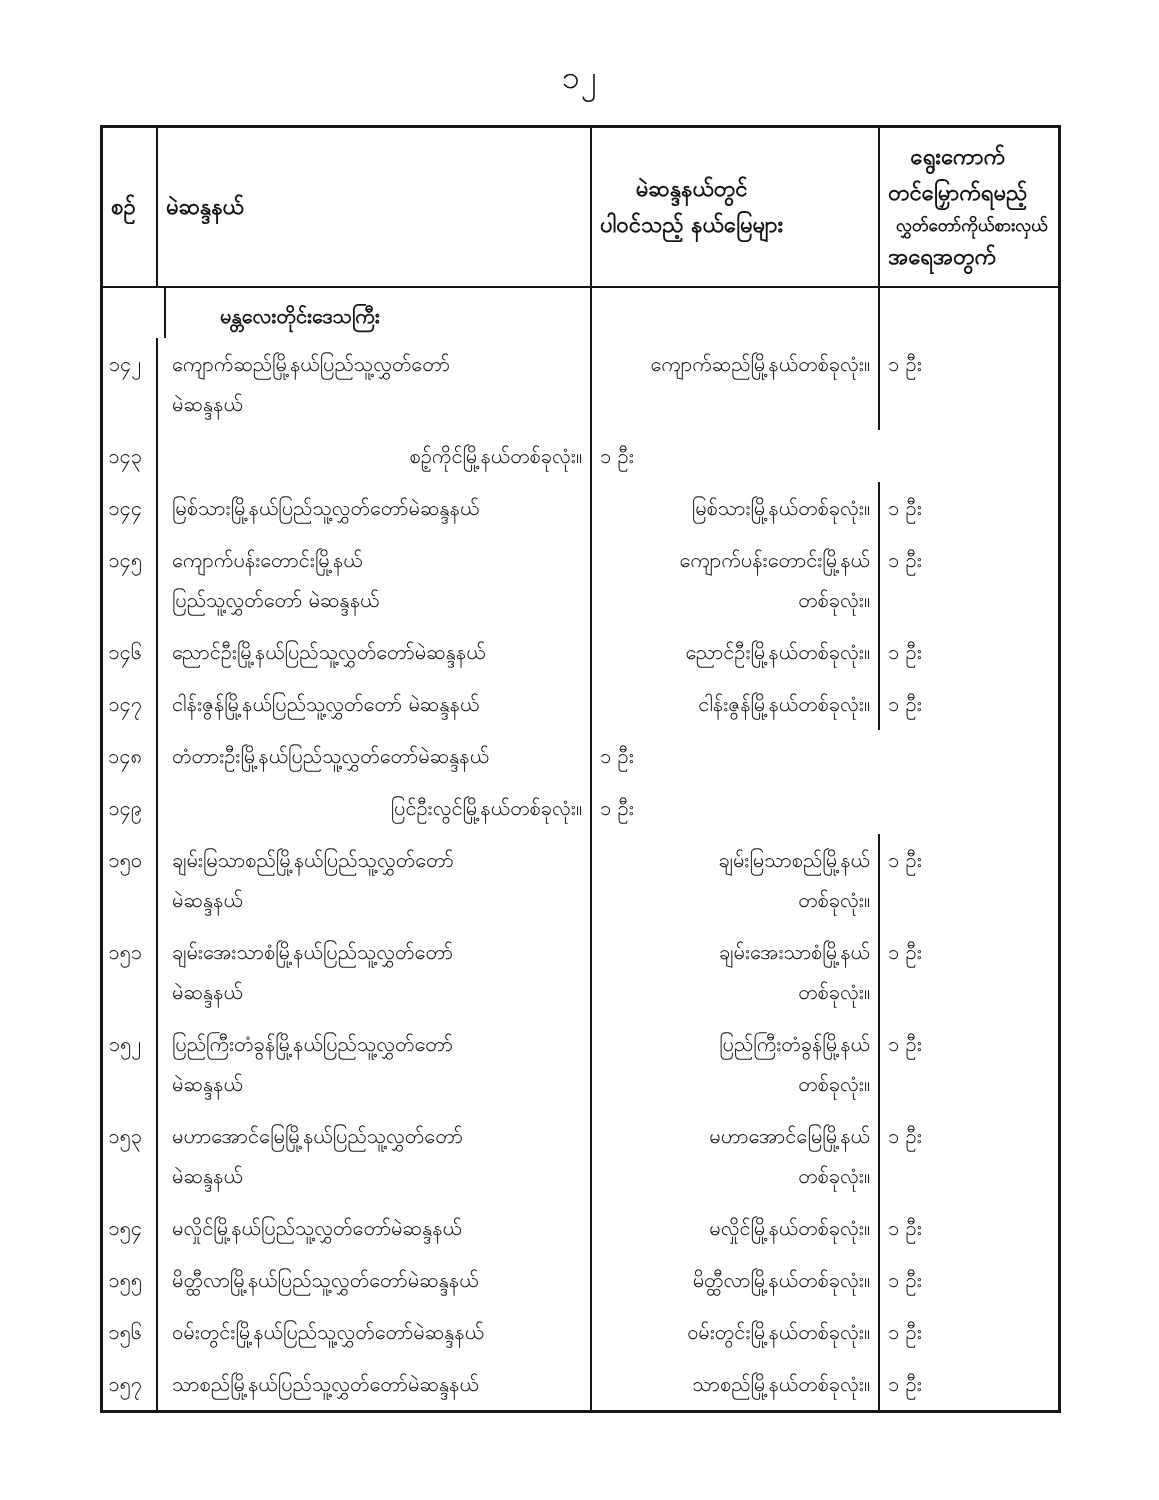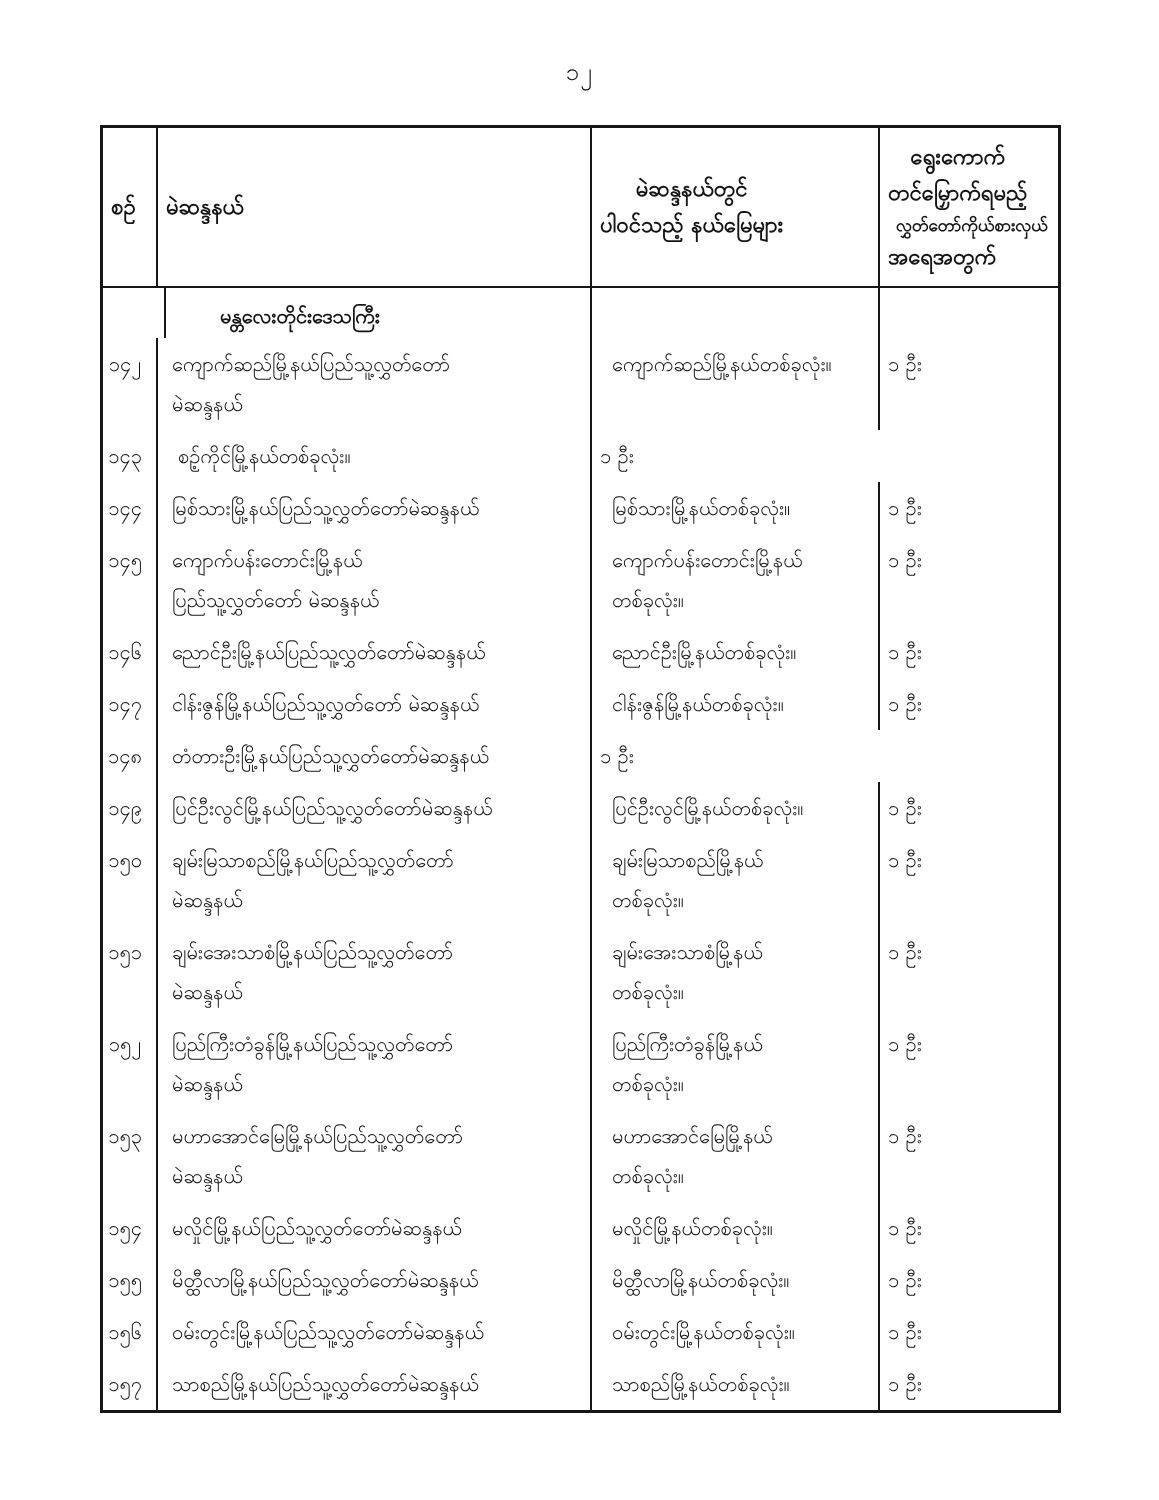--- a/index.html
+++ b/index.html
@@ -15,21 +15,21 @@
     height: 1500px;
     background: #ffffff;
     overflow: hidden;
   }
   .page-number {
     position: absolute;
     top: 56px;
     left: 0;
     width: 100%;
     text-align: center;
-    font-size: 24px;
+    font-size: 32px;
     letter-spacing: 1px;
   }
   .doc-table {
     position: absolute;
     left: 100px;
     top: 125px;
     width: 961px;
     border: 3px solid #161616;
     box-sizing: border-box;
     background: #ffffff;
@@ -70,21 +70,21 @@
     font-size: 20px;
     line-height: 40px;
     white-space: pre-line;
   }
   .serial-cell {
     text-align: center;
     padding-left: 2px;
     padding-right: 11px;
   }
   .constituency-cell { padding-left: 14px; }
-  .areas-cell { padding-left: 20px; }
+  .areas-cell { padding-left: 8px; text-align: right; }
   .rep-cell { text-align: left; }
   .section-row .cell { padding-top: 8px; padding-bottom: 2px; margin-left: 48px; }
   .section-title {
     font-weight: bold;
     font-size: 21px;
   }
 </style>
 </head>
 <body>
 
@@ -161,21 +161,20 @@
       </div>
 
       <div class="trow">
         <div class="cell v serial-cell">၁၄၈</div>
         <div class="cell v constituency-cell">တံတားဦးမြို့နယ်ပြည်သူ့လွှတ်တော်မဲဆန္ဒနယ်</div>
         <div class="cell rep-cell">၁ ဦး</div>
       </div>
 
       <div class="trow">
         <div class="cell v serial-cell">၁၄၉</div>
-        <div class="cell v constituency-cell">ပြင်ဦးလွင်မြို့နယ်ပြည်သူ့လွှတ်တော်မဲဆန္ဒနယ်</div>
         <div class="cell v areas-cell">ပြင်ဦးလွင်မြို့နယ်တစ်ခုလုံး။</div>
         <div class="cell rep-cell">၁ ဦး</div>
       </div>
 
       <div class="trow">
         <div class="cell v serial-cell">၁၅၀</div>
         <div class="cell v constituency-cell">ချမ်းမြသာစည်မြို့နယ်ပြည်သူ့လွှတ်တော်
 မဲဆန္ဒနယ်</div>
         <div class="cell v areas-cell">ချမ်းမြသာစည်မြို့နယ်
 တစ်ခုလုံး။</div>

